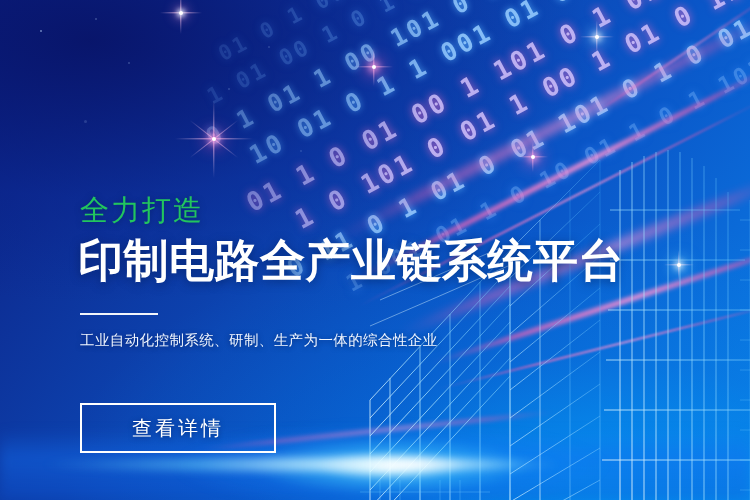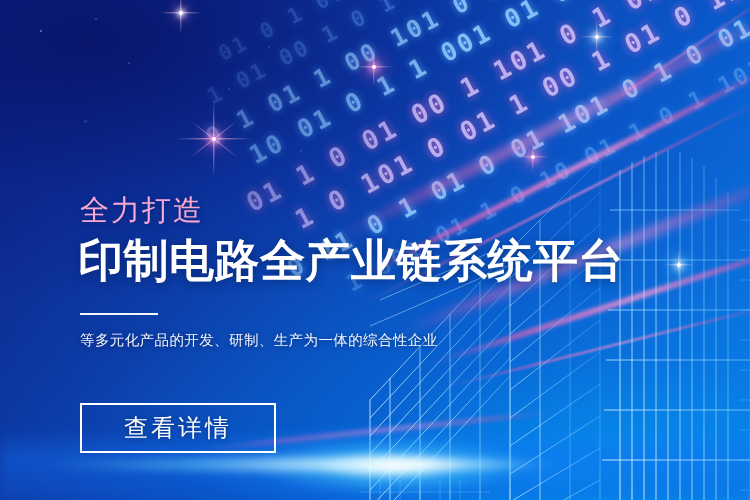--- a/index.html
+++ b/index.html
@@ -148,21 +148,21 @@
     top: 0;
     width: 600px;
     height: 500px;
   }
   .eyebrow {
     position: absolute;
     top: 196px;
     left: 0;
     font-size: 29px;
     line-height: 1;
-    color: #f9a8d4;
+    color: #22c55e;
     letter-spacing: 2px;
     font-weight: 400;
     text-shadow: 0 1px 6px rgba(0,20,70,0.5);
   }
   .headline {
     position: absolute;
     top: 238px;
     left: -2px;
     font-size: 45px;
     line-height: 1;
@@ -196,21 +196,21 @@
 
   .cta {
     position: absolute;
     top: 403px;
     left: 0;
     width: 196px;
     height: 50px;
     border: 2px solid #ffffff;
     background: transparent;
     color: #ffffff;
-    font-size: 24px;
+    font-size: 20px;
     letter-spacing: 3px;
     font-family: "Liberation Sans", "DejaVu Sans", sans-serif;
     cursor: pointer;
     display: flex;
     align-items: center;
     justify-content: center;
     box-sizing: border-box;
     text-shadow: 0 1px 5px rgba(0,20,70,0.5);
   }
 </style>
@@ -338,18 +338,18 @@
 
   <div class="content">
 
     <div class="eyebrow">全力打造</div>
 
     <div class="headline">印制电路全产业链系统平台</div>
 
     <div class="divider"></div>
 
     <div class="desc">
-      <div>等多元化产品的开发、研制、生产为一体的综合性企业</div>
+      <div>工业自动化控制系统、研制、生产为一体的综合性企业</div>
     </div>
 
     <button class="cta">查看详情</button>
   </div>
 </div>
 
 </body></html>

